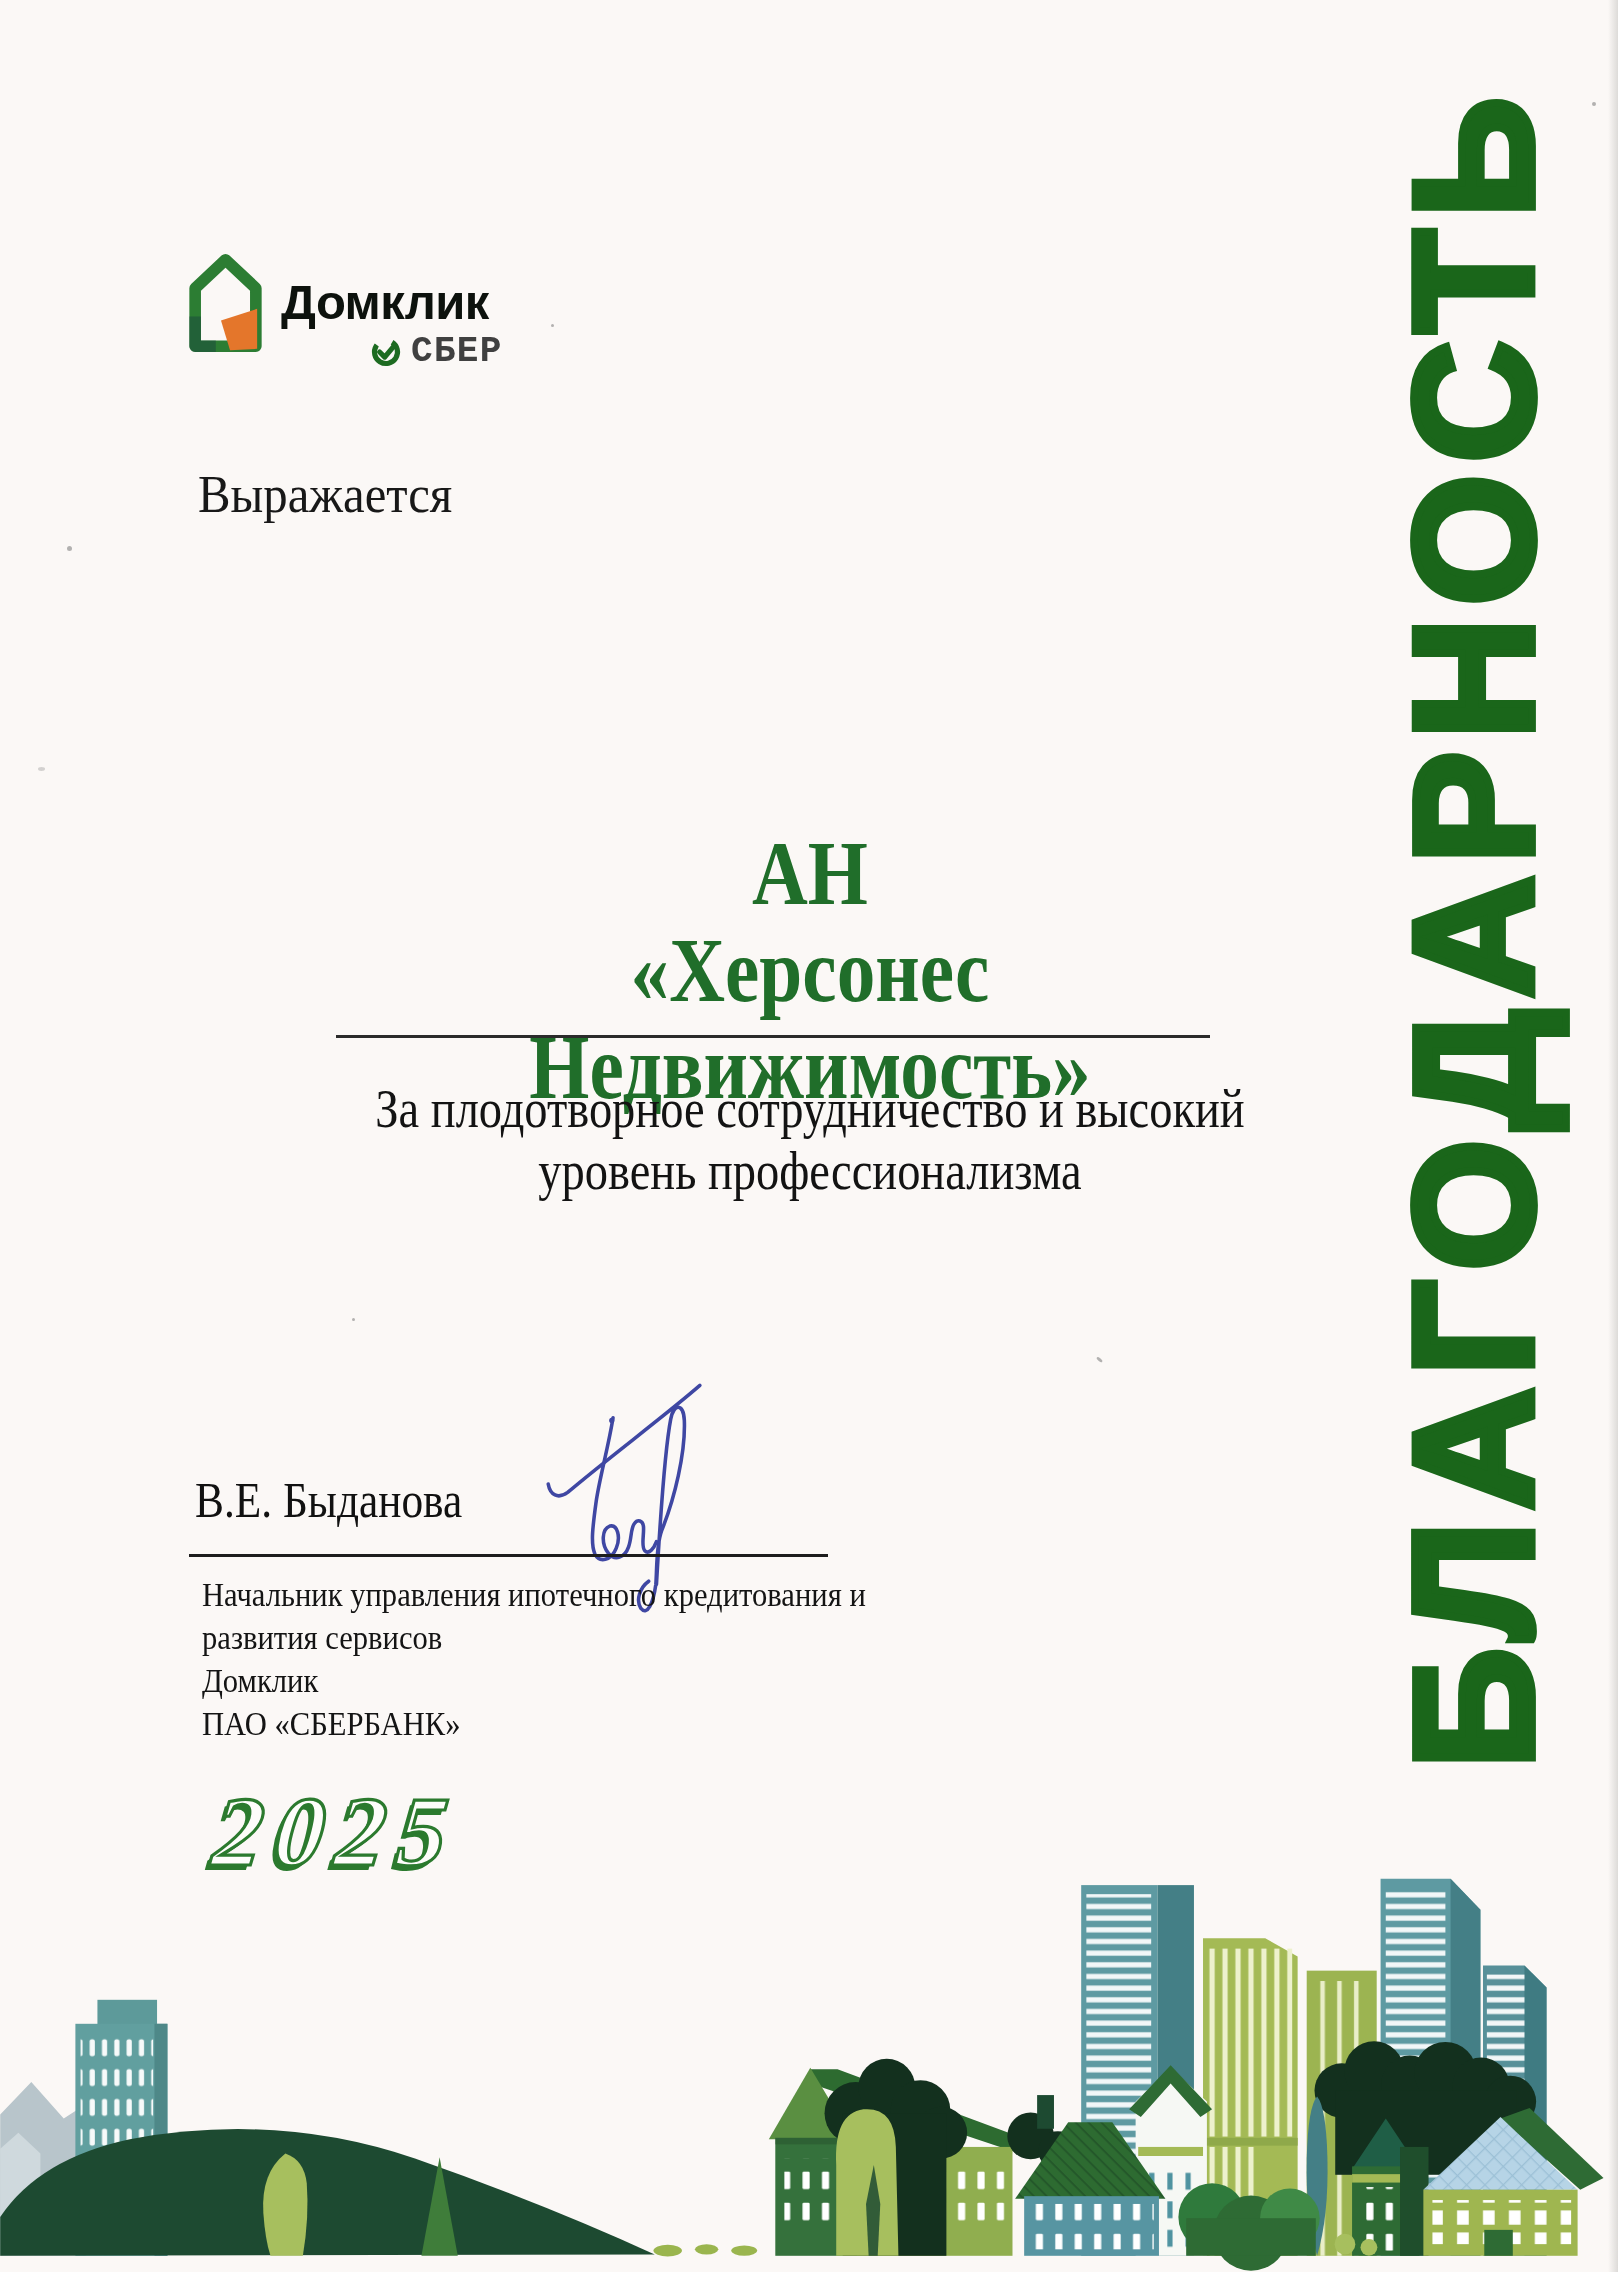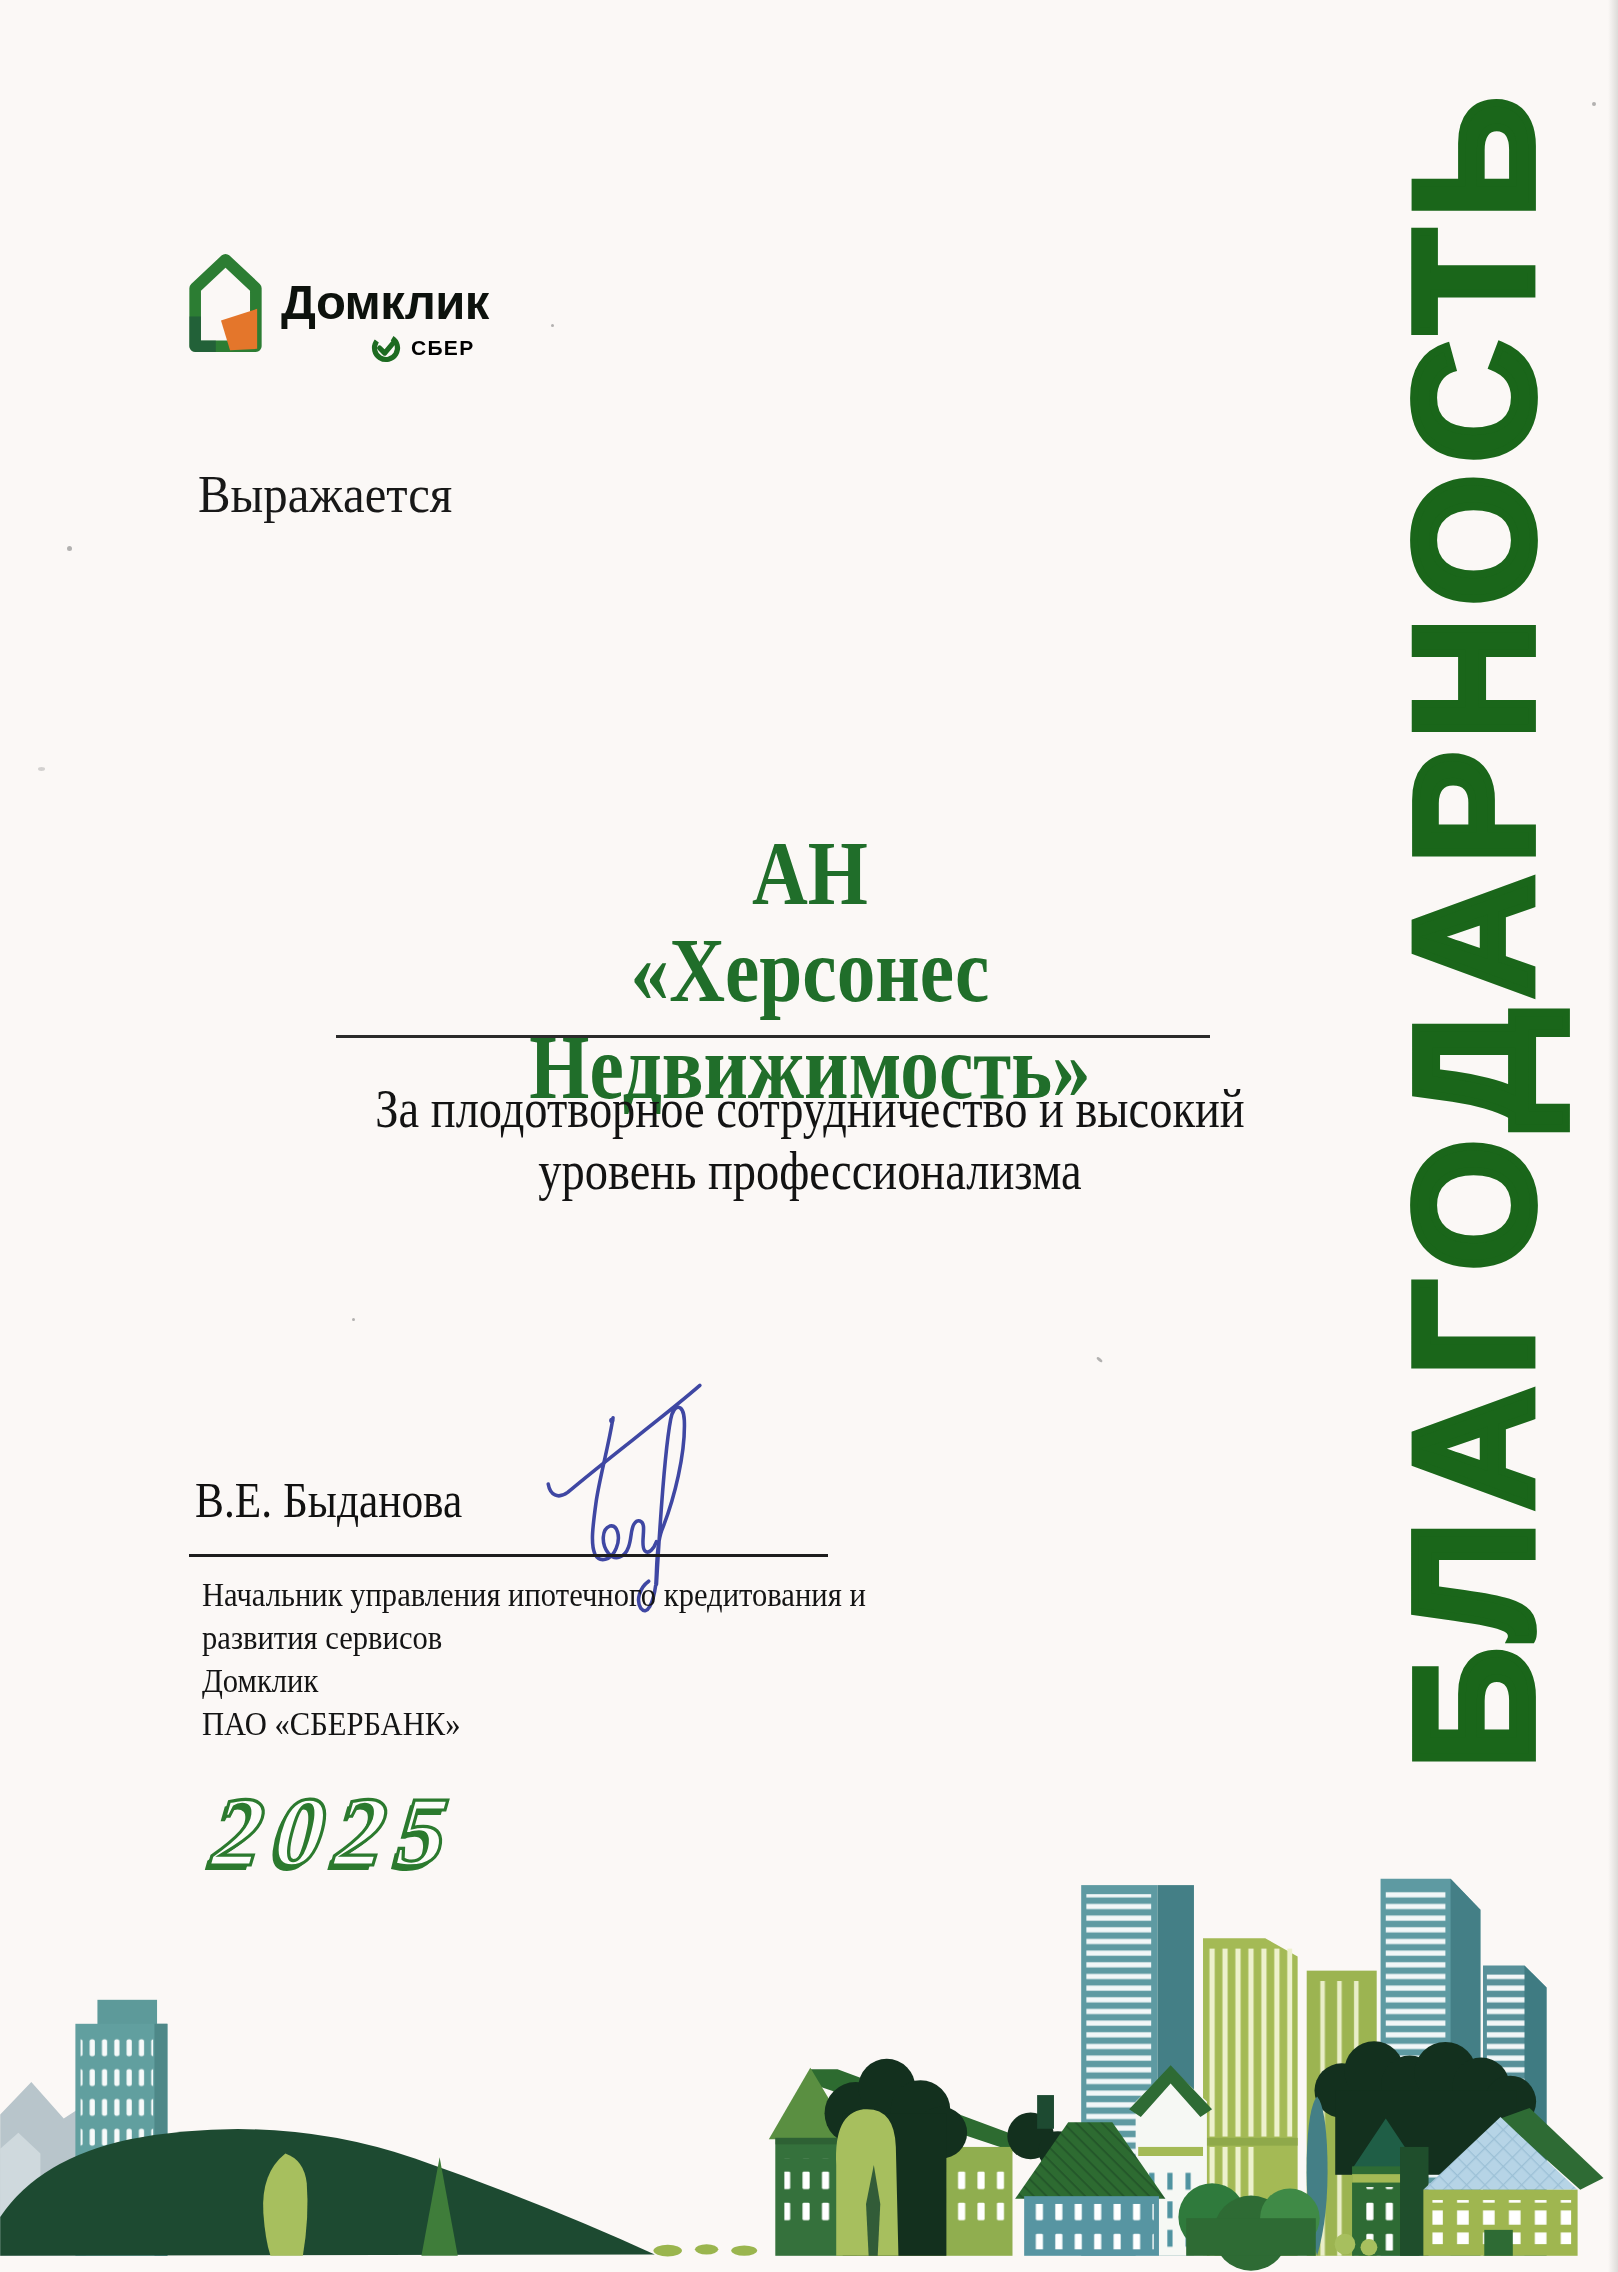--- a/index.html
+++ b/index.html
@@ -4,22 +4,22 @@
 <style>
   html,body{margin:0;padding:0;}
   .page{position:relative;width:1618px;height:2273px;background:#fbf8f6;overflow:hidden;
         font-family:"Liberation Serif",serif;}
   .abs{position:absolute;}
 
   
   .brand{left:281px;top:274px;font-family:"Liberation Sans",sans-serif;
          font-size:49px;font-weight:bold;letter-spacing:-0.6px;color:#0d120d;}
   .sber-row{left:370px;top:331px;display:flex;align-items:center;gap:9px;}
-  .sber-text{font-family:Liberation Sans, sans-serif;font-size:21px;font-weight:bold;
-             letter-spacing:1.3px;color:#000000;}
+  .sber-text{font-family:Liberation Mono, monospace;font-size:36px;font-weight:bold;
+             letter-spacing:1.3px;color:#404040;}
 
   
   .intro{left:198px;top:464px;font-size:53px;color:#181818;
          transform:scaleX(.92);transform-origin:left top;}
   .title-block{left:272px;top:825px;width:1076px;text-align:center;
                color:#206e2a;font-weight:bold;font-size:92px;line-height:97px;
                transform:scaleX(.84);transform-origin:center top;}
   .rule1{left:336px;top:1035px;width:874px;height:3.2px;background:#2b2b2b;}
   .reason-block{left:272px;top:1078px;width:1076px;text-align:center;color:#131313;
                 font-size:54px;line-height:62px;transform:scaleX(.86);transform-origin:center top;}

